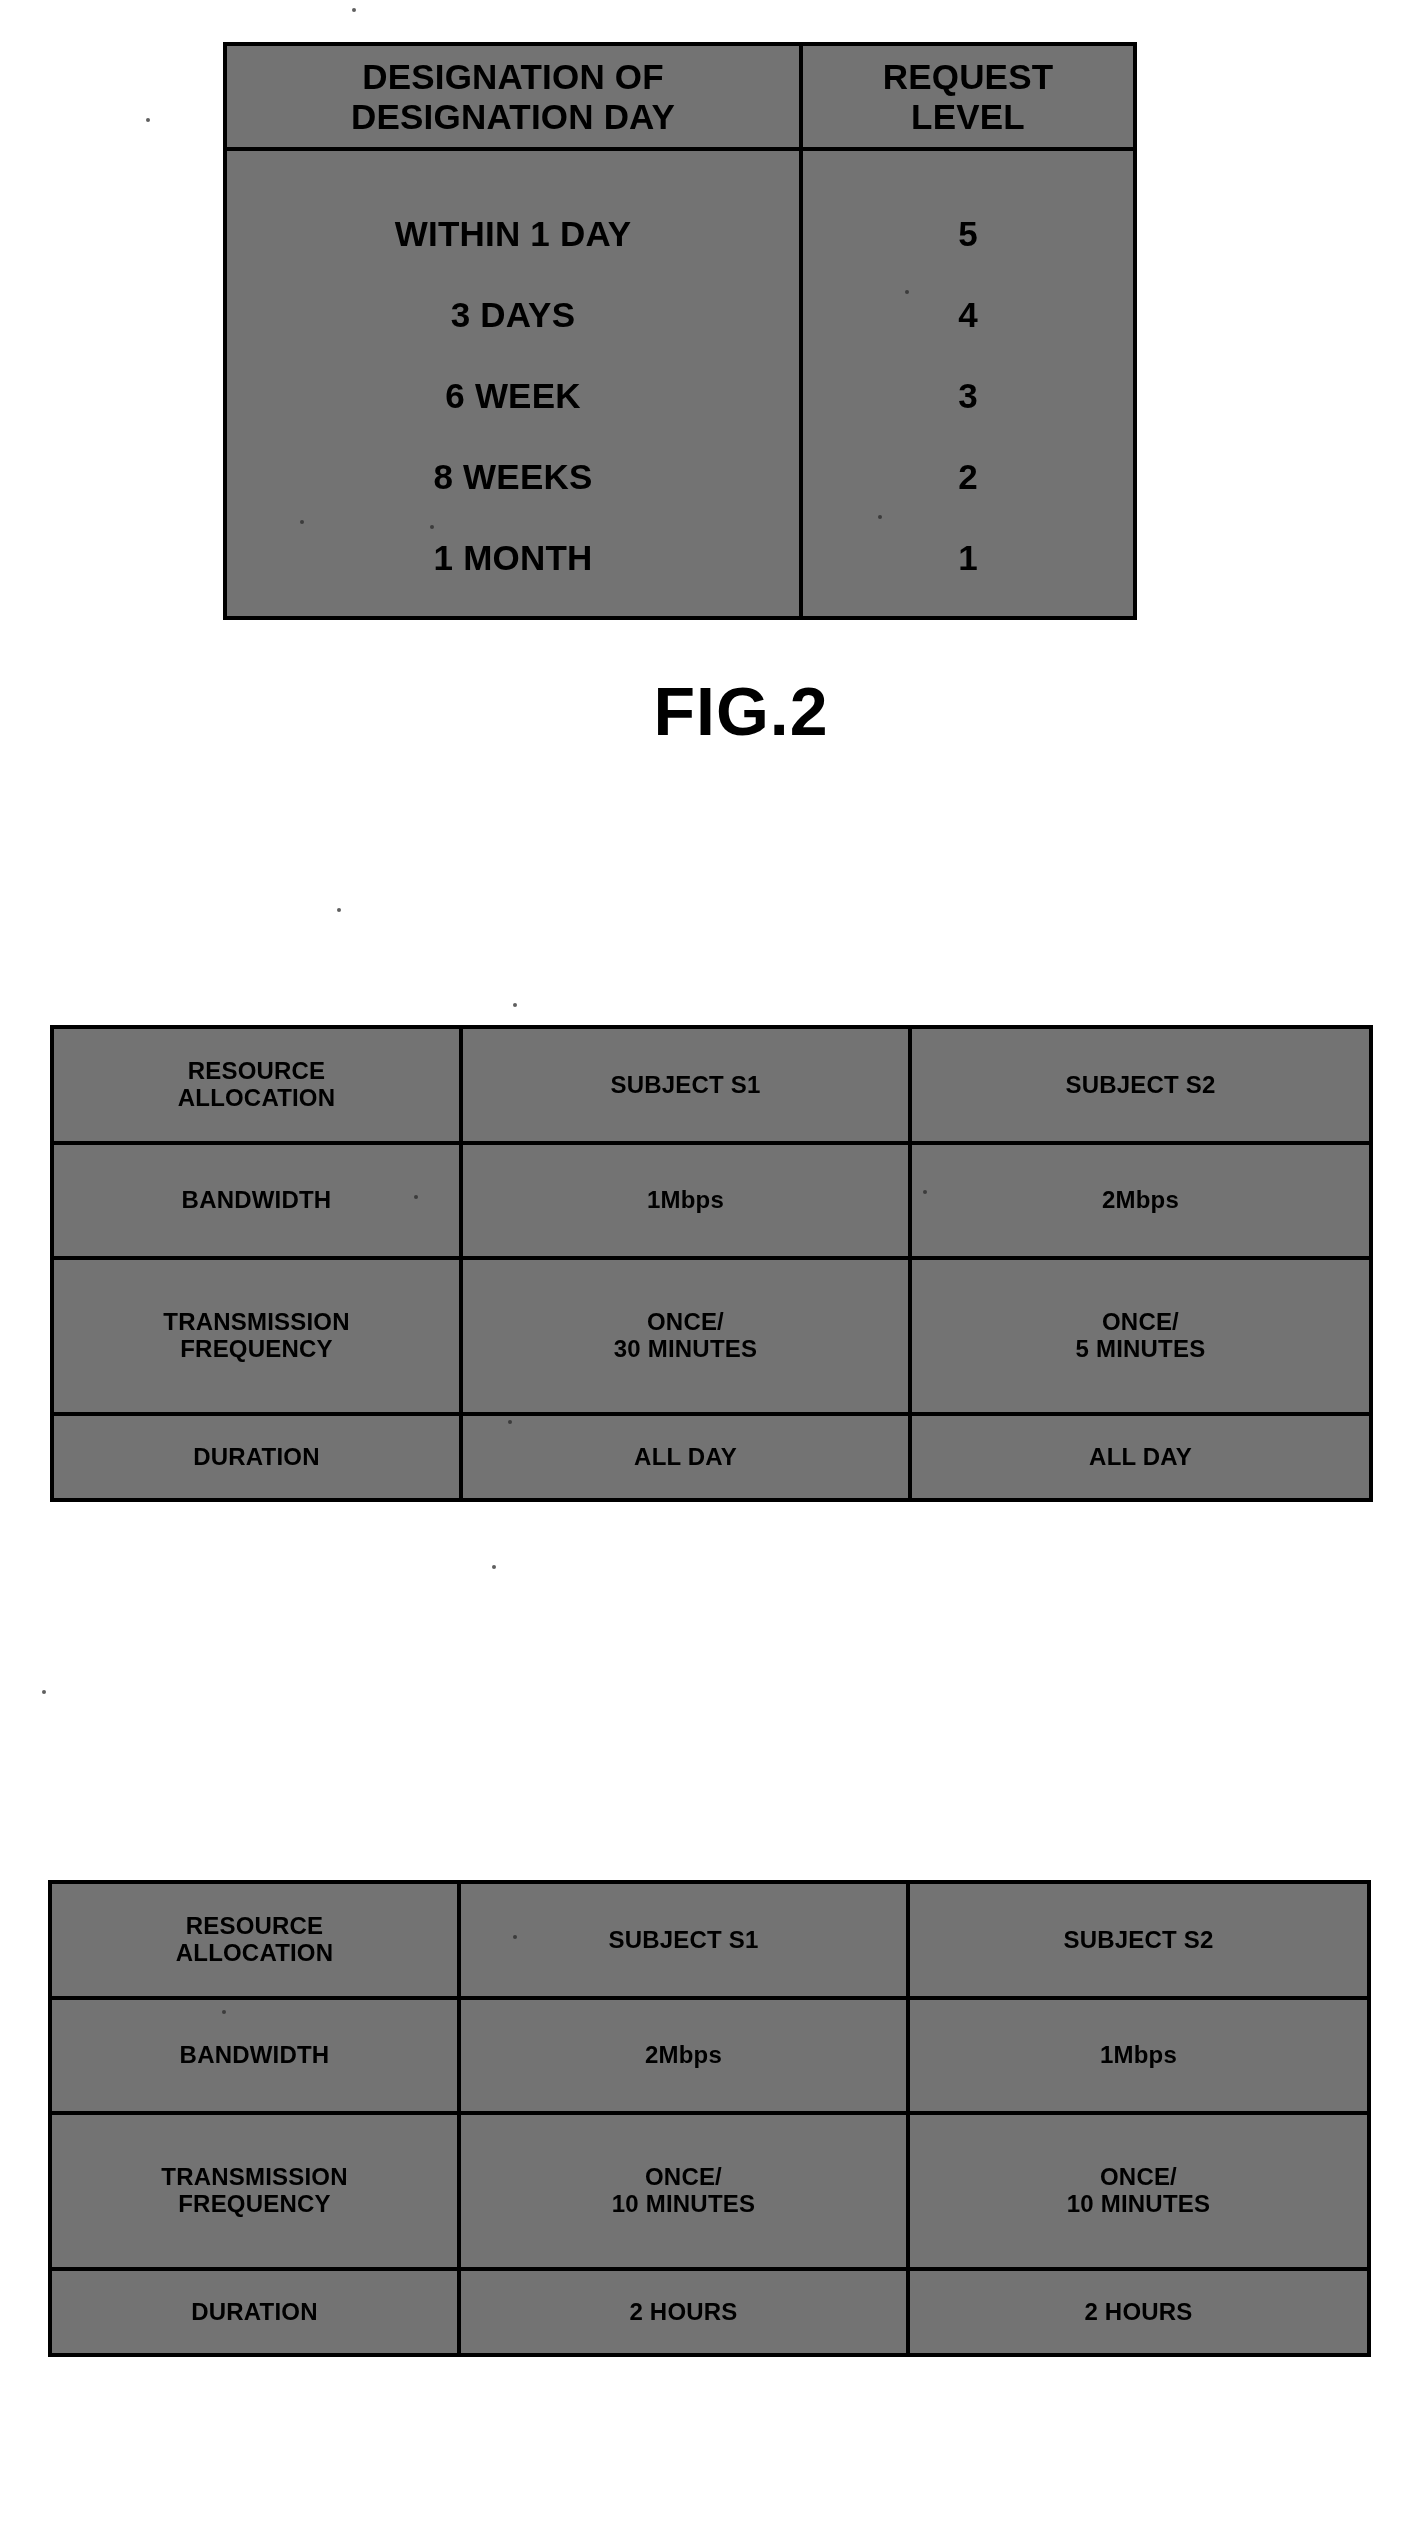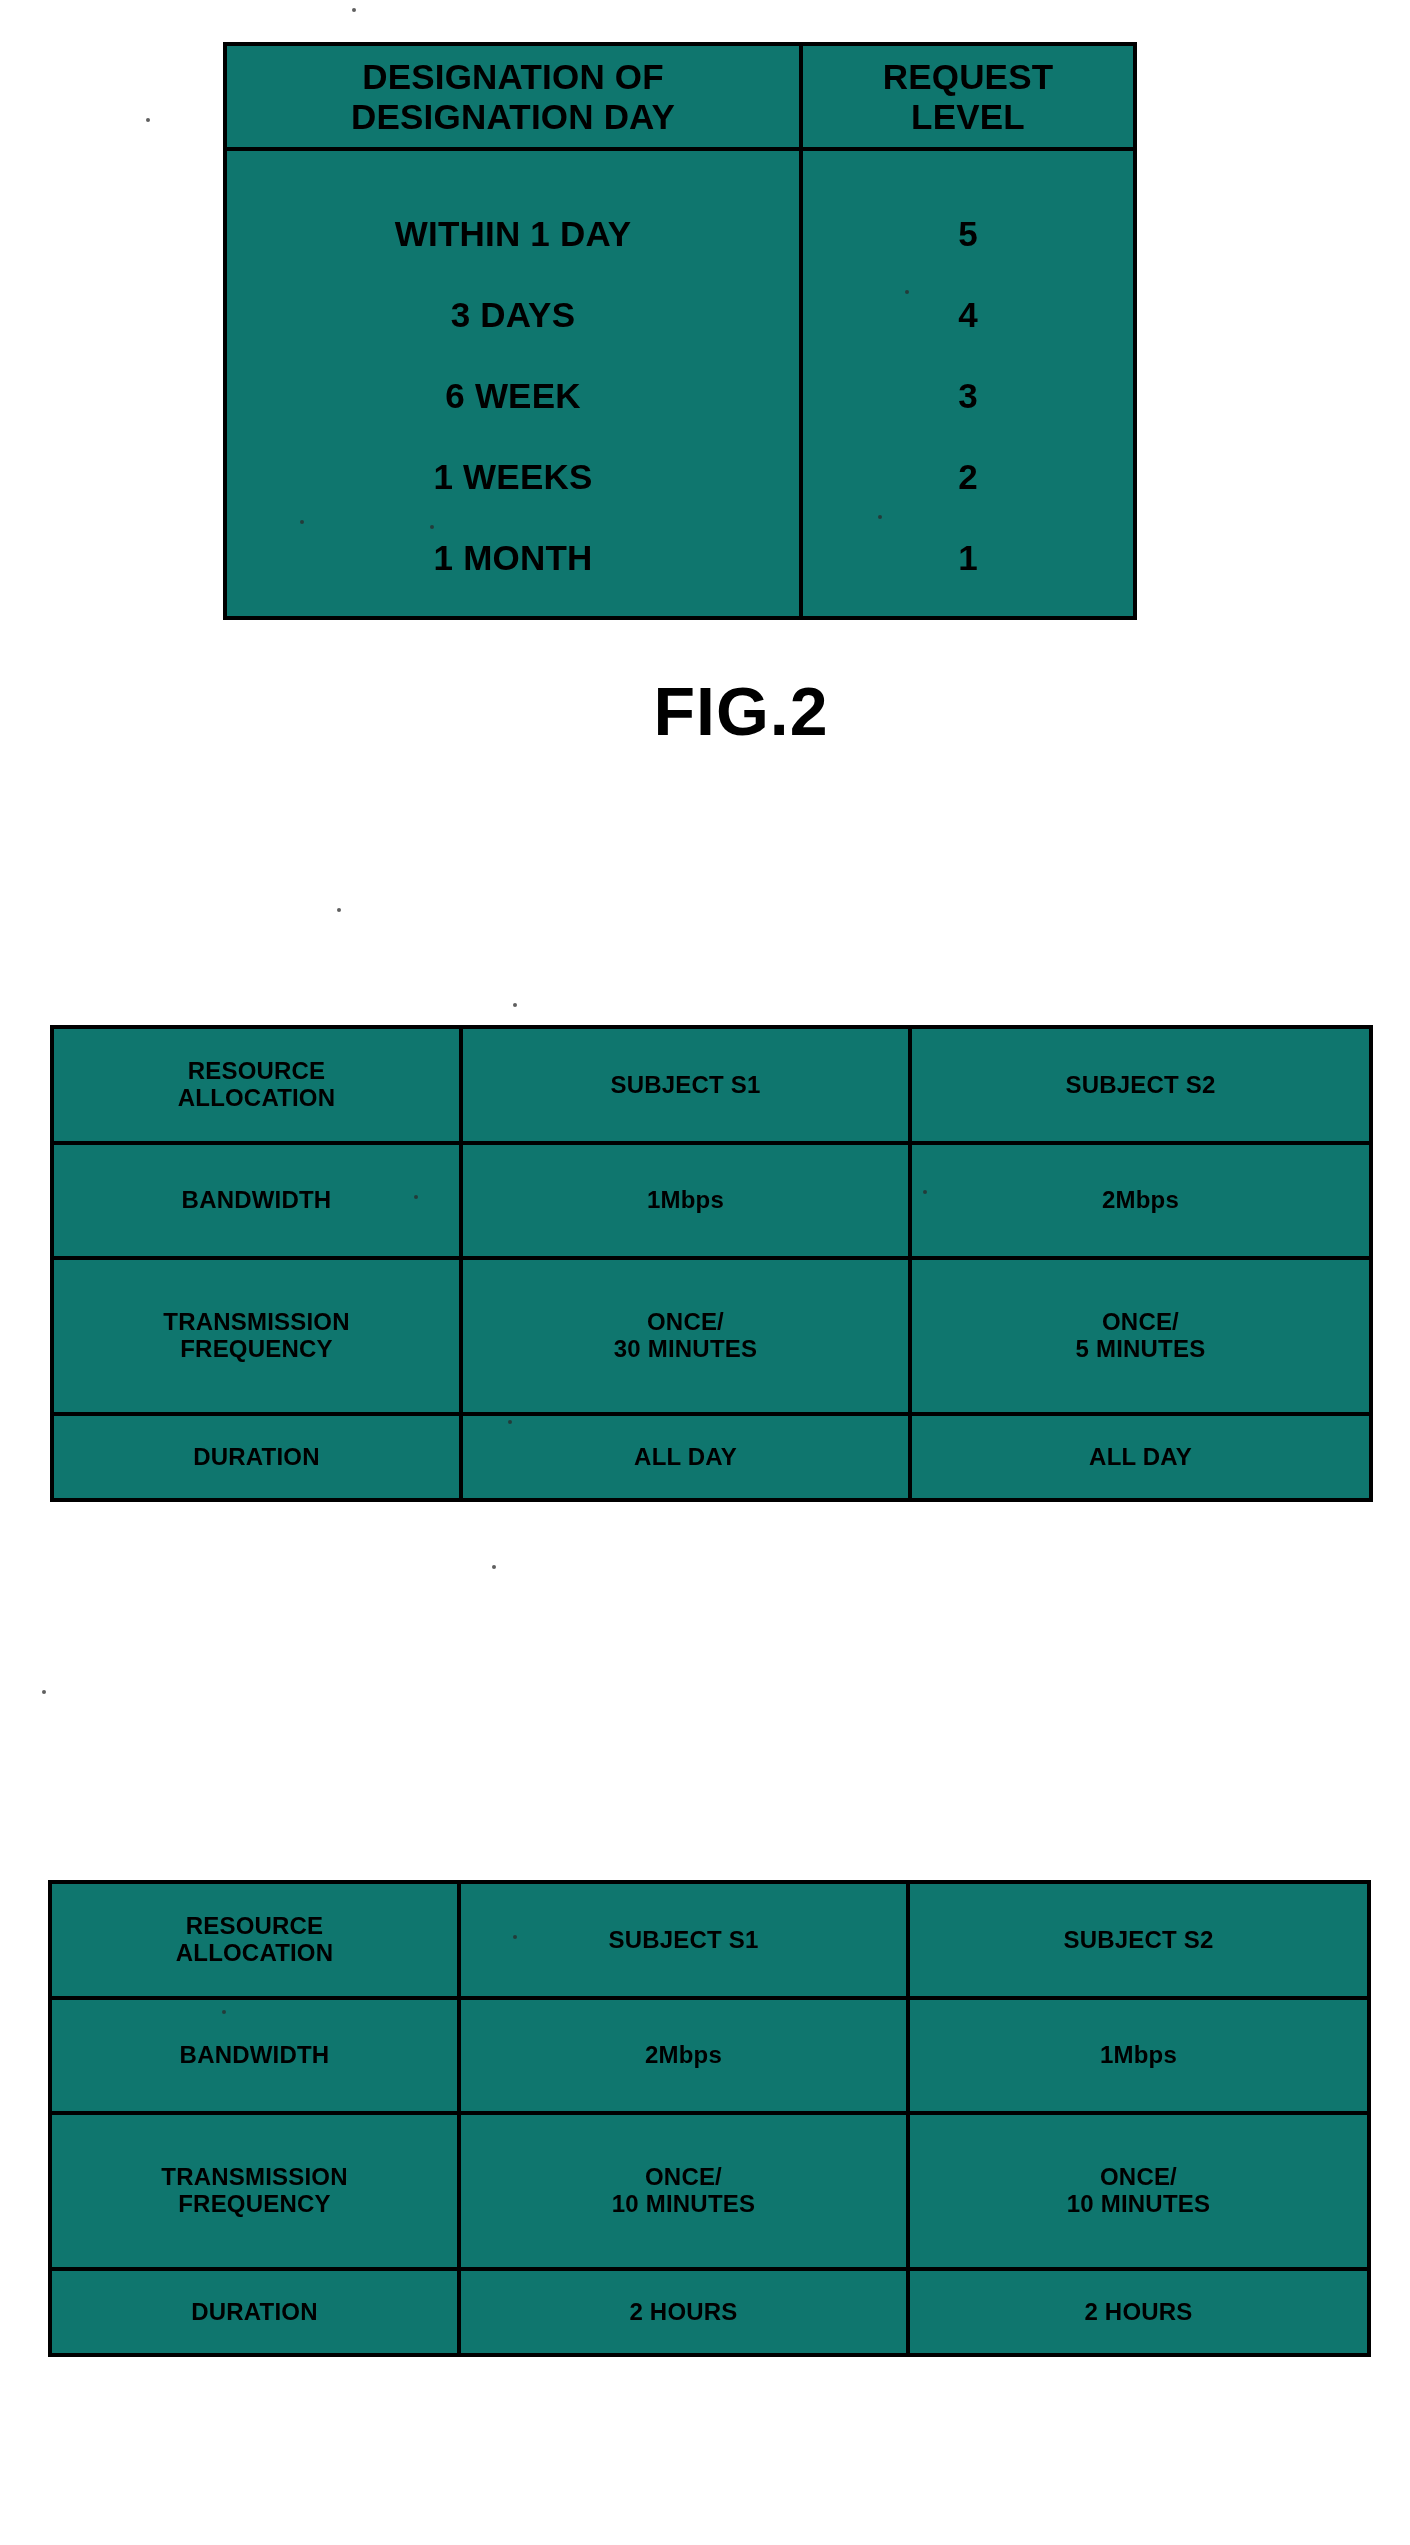--- a/index.html
+++ b/index.html
@@ -22,21 +22,21 @@
     width: 1410px;
     height: 2545px;
     background: #ffffff;
   }
 
   
   .ptable {
     position: absolute;
     border-collapse: collapse;
     table-layout: fixed;
-    background: #0f766e;
+    background: #737373;
   }
   .ptable td {
     border: 4px solid #000000;
     text-align: center;
     vertical-align: middle;
     font-weight: bold;
     color: #000000;
     padding: 0;
     line-height: 1.12;
     letter-spacing: 0.2px;
@@ -140,21 +140,21 @@
         <div>REQUEST</div>
         <div>LEVEL</div>
       </td>
     </tr>
     <tr>
       <td class="body-cell">
         <div class="daylist">
           <div>WITHIN 1 DAY</div>
           <div>3 DAYS</div>
           <div>6 WEEK</div>
-          <div>1 WEEKS</div>
+          <div>8 WEEKS</div>
           <div>1 MONTH</div>
         </div>
       </td>
       <td class="body-cell">
         <div class="levellist">
           <div>5</div>
           <div>4</div>
           <div>3</div>
           <div>2</div>
           <div>1</div>

